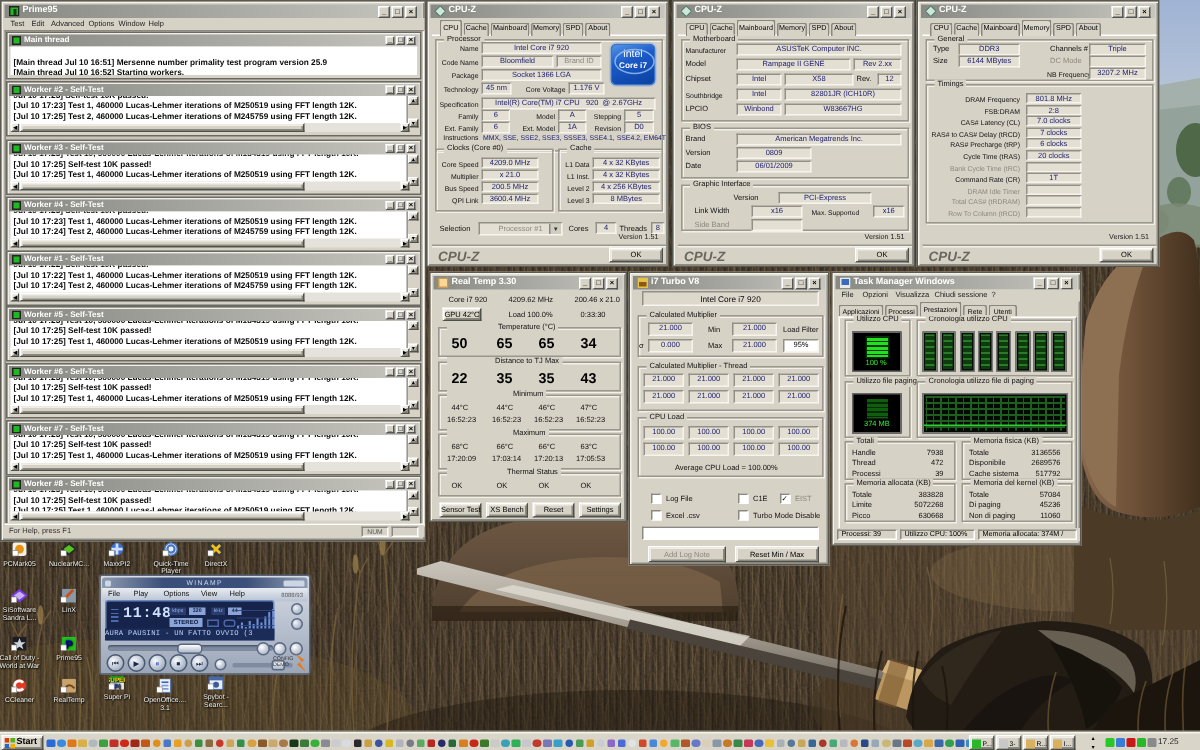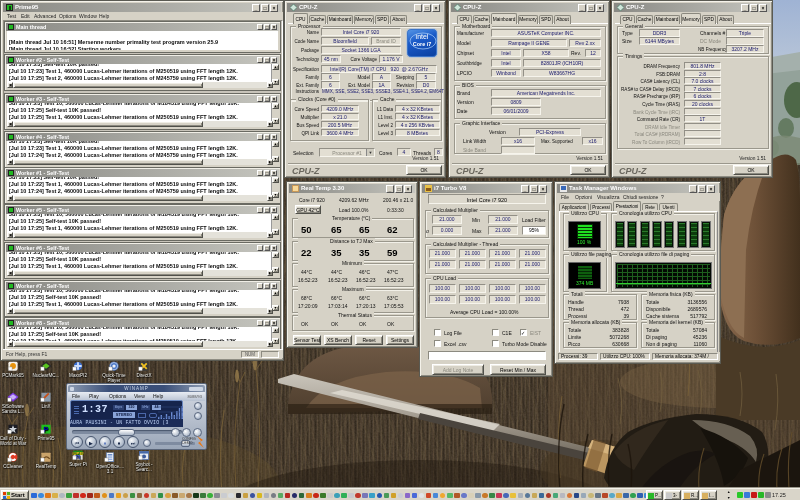--- a/index.html
+++ b/index.html
@@ -714,28 +714,28 @@
     <span class="lb" style="left:96px;top:15px;color:#111">200.46 x 21.0</span>
     <div class="btn" style="left:8px;top:23px;width:26px;height:9px;line-height:8px">GPU 42°C</div>
     <span class="lb" style="left:52px;top:25px;color:#111">Load 100.0%</span>
     <span class="lb" style="left:100px;top:25px;color:#111">0:33:30</span>
     <div class="gb" style="left:5px;top:36px;width:122px;height:20px">
       <span class="gl"><span style="margin-left:32px">Temperature (°C)</span></span>
     </div>
     <span class="a" style="left:14px;top:42px;font-size:9.5px;font-weight:bold">50</span>
     <span class="a" style="left:44px;top:42px;font-size:9.5px;font-weight:bold">65</span>
     <span class="a" style="left:72px;top:42px;font-size:9.5px;font-weight:bold">65</span>
-    <span class="a" style="left:100px;top:42px;font-size:9.5px;font-weight:bold">62</span>
+    <span class="a" style="left:100px;top:42px;font-size:9.5px;font-weight:bold">34</span>
     <div class="gb" style="left:5px;top:59px;width:122px;height:20px">
       <span class="gl"><span style="margin-left:30px">Distance to TJ Max</span></span>
     </div>
     <span class="a" style="left:14px;top:65px;font-size:9.5px;font-weight:bold">22</span>
     <span class="a" style="left:44px;top:65px;font-size:9.5px;font-weight:bold">35</span>
     <span class="a" style="left:72px;top:65px;font-size:9.5px;font-weight:bold">35</span>
-    <span class="a" style="left:100px;top:65px;font-size:9.5px;font-weight:bold">59</span>
+    <span class="a" style="left:100px;top:65px;font-size:9.5px;font-weight:bold">43</span>
     <div class="gb" style="left:5px;top:81px;width:122px;height:24px">
       <span class="gl"><span style="margin-left:42px">Minimum</span></span>
     </div>
     <span class="lb" style="left:14px;top:87px">44°C</span>
     <span class="lb" style="left:44px;top:87px">44°C</span>
     <span class="lb" style="left:72px;top:87px">46°C</span>
     <span class="lb" style="left:100px;top:87px">47°C</span>
     <span class="lb" style="left:11px;top:95px">16:52:23</span>
     <span class="lb" style="left:41px;top:95px">16:52:23</span>
     <span class="lb" style="left:69px;top:95px">16:52:23</span>
@@ -953,21 +953,21 @@
     <div class="a" style="left:1px;top:8px;right:1px;height:9px;background:linear-gradient(to bottom,#e8ecf2,#b8c2d2);font-size:5px;color:#111;line-height:9px">
       <span class="a" style="left:4px">File</span>
       <span class="a" style="left:21px">Play</span>
       <span class="a" style="left:41px">Options</span>
       <span class="a" style="left:66px">View</span>
       <span class="a" style="left:85px">Help</span>
       <span class="a" style="right:3px;top:1px;font-size:4px;color:#555;line-height:7px">8088/93</span>
     </div>
     <div class="a" style="left:3px;top:16px;width:113px;height:27px;background:#16244c;border:1px solid #6a88c0;border-radius:2px">
       <span class="a" style="left:3px;top:5px;width:5px;height:10px;background:repeating-linear-gradient(to bottom,#4a6aae 0,#4a6aae 1px,transparent 1px,transparent 2.5px)"></span>
-      <span class="a" style="left:11px;top:3px;color:#cfe0ff;font-size:10px;font-weight:bold;font-family:'Liberation Mono',monospace;letter-spacing:0.5px">1:37</span>
+      <span class="a" style="left:11px;top:3px;color:#cfe0ff;font-size:10px;font-weight:bold;font-family:'Liberation Mono',monospace;letter-spacing:0.5px">11:48</span>
       <span class="a" style="left:42px;top:4px;width:11px;height:5px;background:#2a3d6e;font-size:3.5px;color:#9ab4e8;text-align:center">kbps</span>
       <span class="a" style="left:55px;top:4px;width:11px;height:5px;background:#8aa4d8;font-size:3.5px;color:#101c40;text-align:center;font-weight:bold">320</span>
       <span class="a" style="left:70px;top:4px;width:9px;height:5px;background:#2a3d6e;font-size:3.5px;color:#9ab4e8;text-align:center">kHz</span>
       <span class="a" style="left:81px;top:4px;width:9px;height:5px;background:#8aa4d8;font-size:3.5px;color:#101c40;text-align:center;font-weight:bold">44</span>
       <span class="a" style="left:42px;top:11px;width:22px;height:6px;background:#8aa4d8;font-size:4px;color:#101c40;text-align:center;font-weight:bold;line-height:6px">STEREO</span>
       <span class="a" style="left:67px;top:12px;width:8px;height:5px;border:1px solid #4a66a8"></span>
       <span class="a" style="left:78px;top:12px;width:8px;height:5px;border:1px solid #4a66a8;border-radius:2px"></span>
       <svg class="a" style="left:87px;top:2px" width="25" height="17">
         <rect x="0.0" y="14" width="1.4" height="3" fill="#6c8cd4"></rect>
         <rect x="2.6" y="12" width="1.4" height="5" fill="#6c8cd4"></rect>

